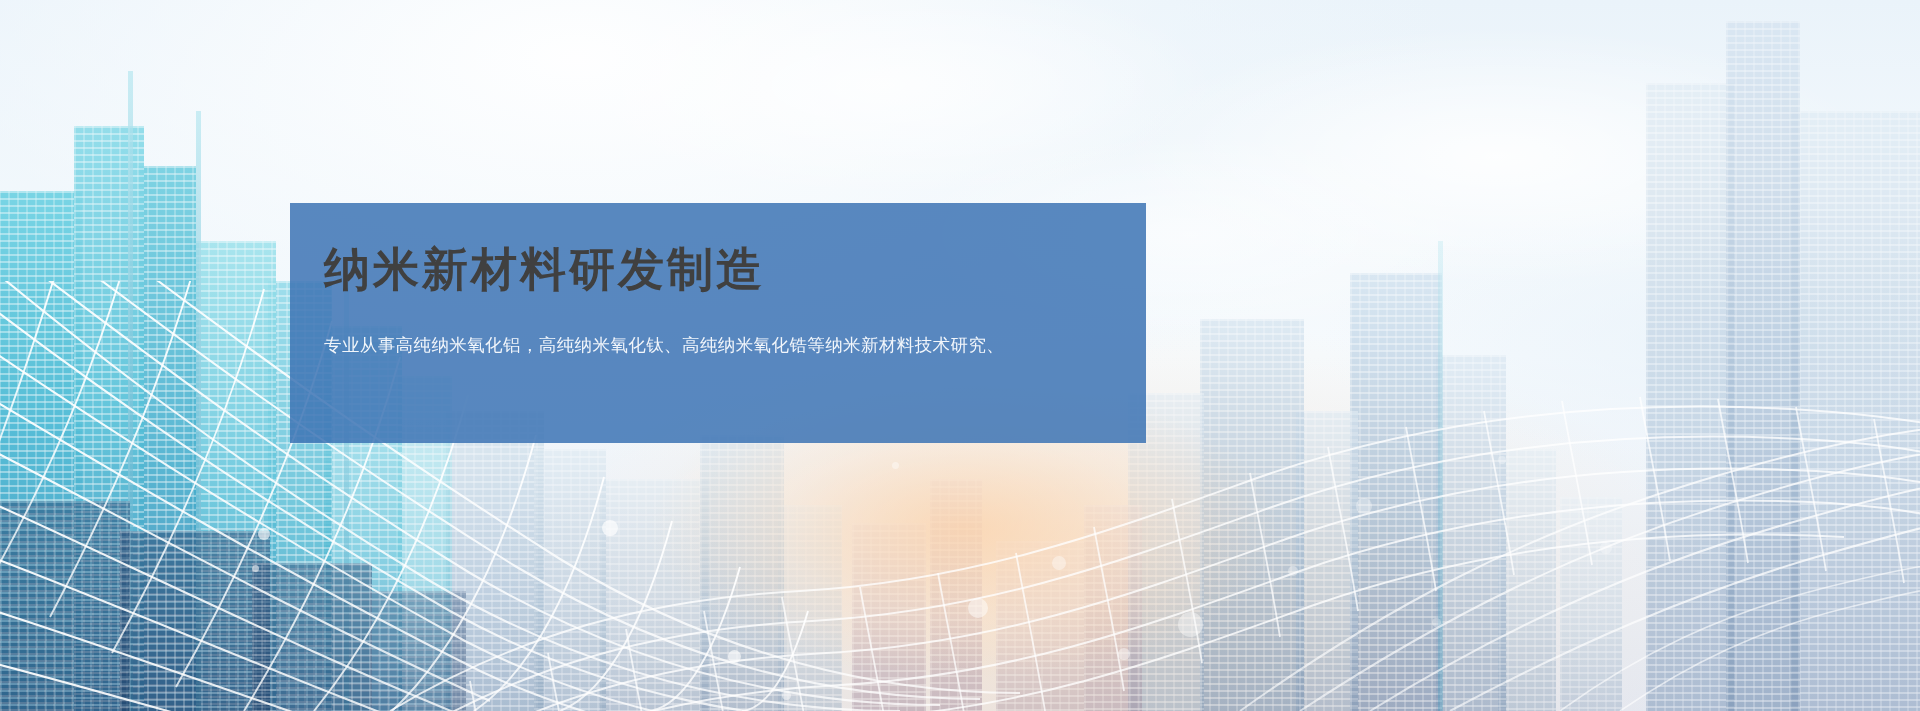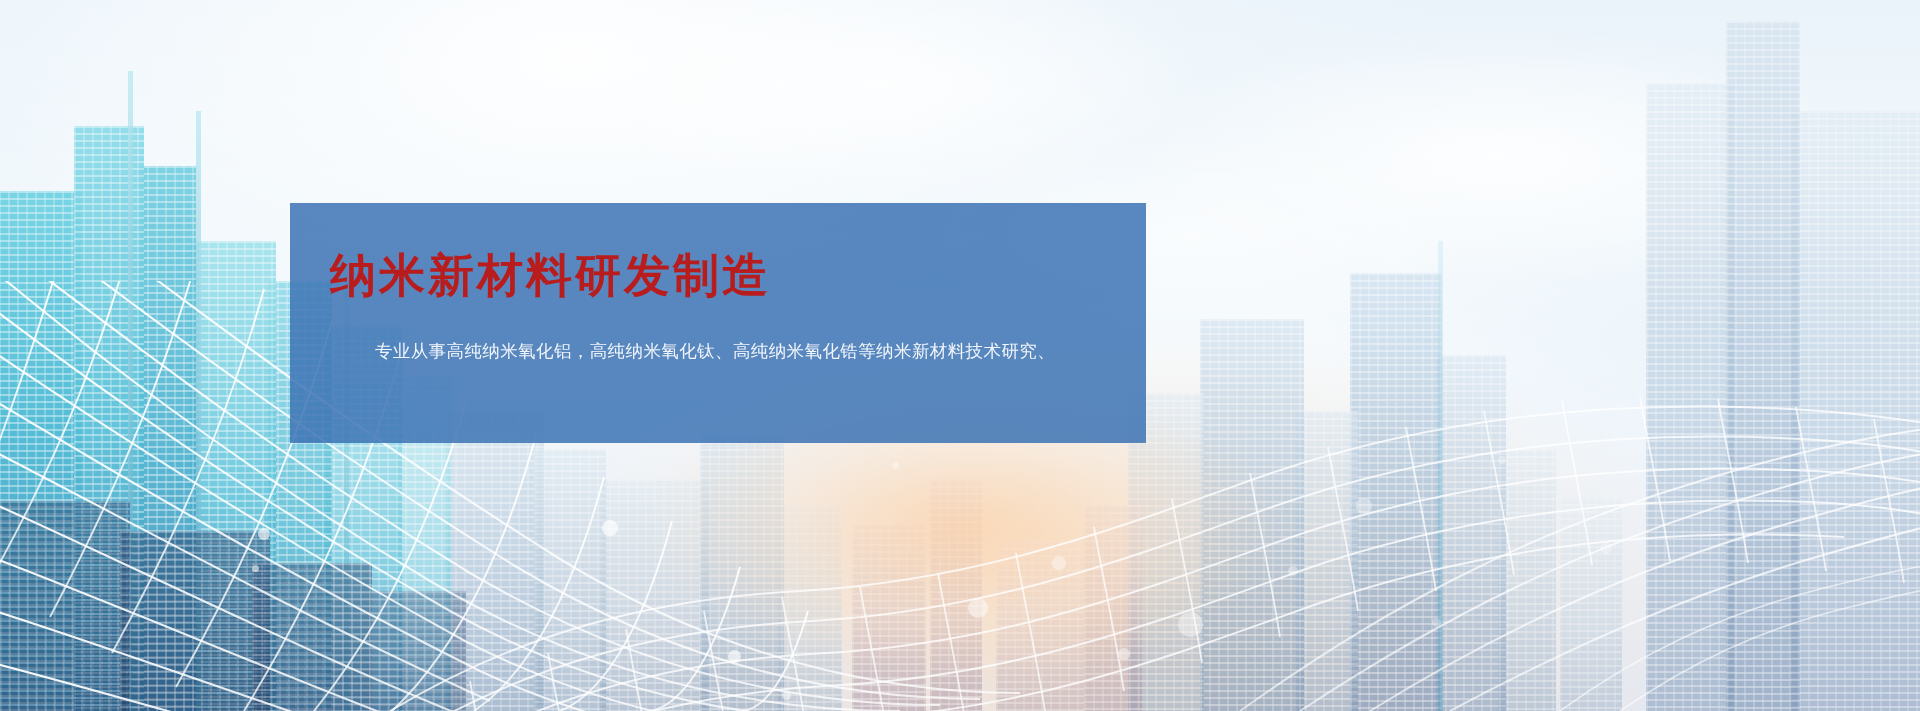--- a/index.html
+++ b/index.html
@@ -119,37 +119,37 @@
     position: absolute;
     left: 290px;
     top: 203px;
     width: 856px;
     height: 240px;
     background: rgba(62,116,180,0.86);
     box-sizing: border-box;
     padding: 42px 40px 0 34px;
   }
   .panel-title {
-    margin: 6px;
-    color: #b91c1c;
+    margin: 0;
+    color: #404040;
     font-size: 46px;
     line-height: 1.08;
     font-weight: bold;
     letter-spacing: 3px;
     white-space: nowrap;
   }
   .panel-sub {
     margin: 34px 0 0 0;
     color: #f2f6fb;
     font-size: 17.5px;
     line-height: 1.92;
     letter-spacing: .4px;
     max-width: 790px;
   }
-  .panel-sub span { display: block; text-align: center; }
+  .panel-sub span { display: block; }
 </style>
 </head>
 <body>
 
 <div class="banner">
 
   <div class="sky"></div>
   <div class="clouds"></div>
 
   <div class="city">

